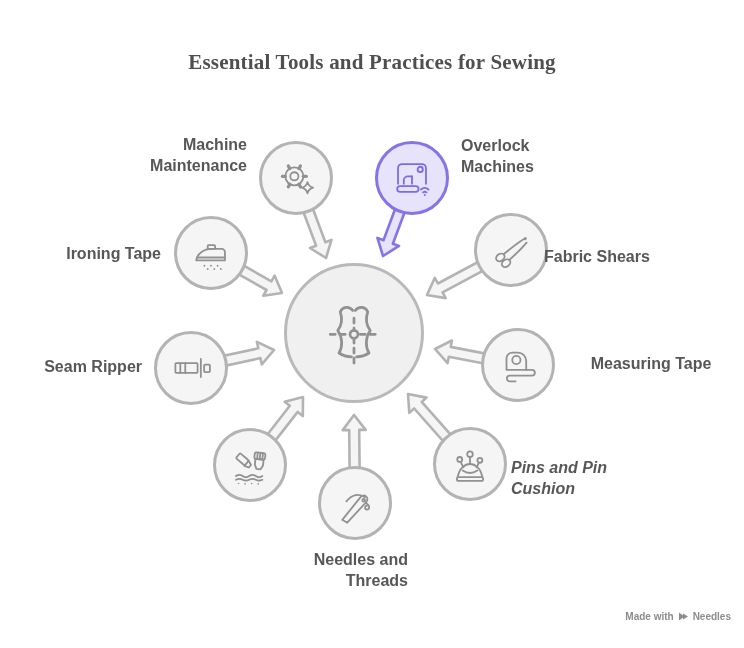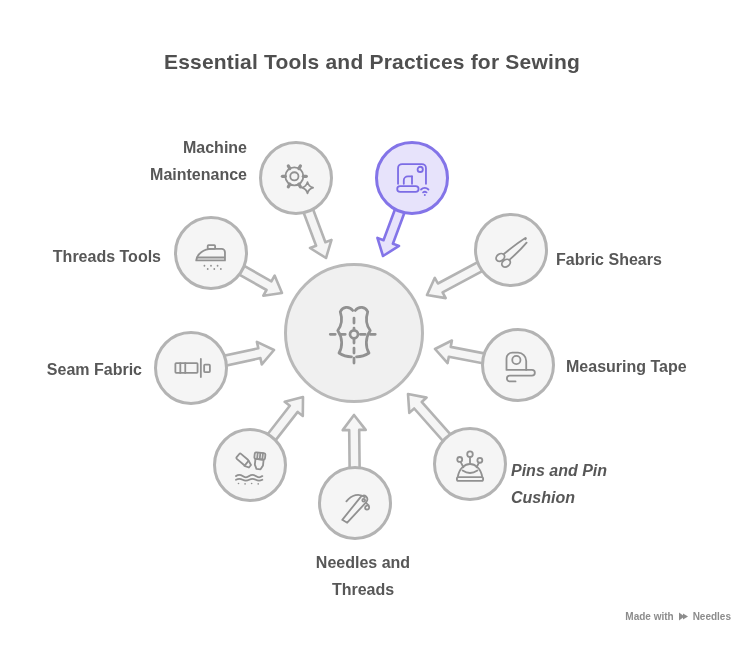--- a/index.html
+++ b/index.html
@@ -10,35 +10,35 @@
     --node-border:#b3b3b3;
     --icon-stroke:#919191;
     --label:#575757;
     --title:#4f4f4f;
     --watermark:#8c8c8c;
   }
   html,body{margin:0;padding:0;background:#ffffff;}
   .canvas{position:relative;width:744px;height:648px;background:#ffffff;overflow:hidden;
           font-family:"Liberation Sans",sans-serif;}
   .title{position:absolute;left:16px;top:50px;width:712px;text-align:center;
-         font-size:21px;font-weight:700;color:var(--title);letter-spacing:.2px;z-index:3;}
+         font-size:21px;font-weight:700;color:var(--title);letter-spacing:.2px;z-index:3;font-family:Liberation Serif, serif;}
   .arrows{position:absolute;left:0;top:0;z-index:1;}
   .node{position:absolute;box-sizing:border-box;border-radius:50%;
         background:var(--node-fill);border:3px solid var(--node-border);
         display:flex;align-items:center;justify-content:center;z-index:2;}
   .node.sat{width:74px;height:74px;}
   .node.hub{width:140px;height:140px;border-color:#b9b9b9;background:#f0f0f0;}
   .node.purple{background:var(--accent-fill);border-color:var(--accent);}
   .icon{stroke:var(--icon-stroke);fill:none;stroke-width:2.2;stroke-linecap:round;stroke-linejoin:round;}
   .purple .icon{stroke:var(--accent-icon);}
   .dotfill{fill:var(--icon-stroke);stroke:none;}
   .purple .dotfill{fill:var(--accent-icon);}
   .hubfill{fill:#f0f0f0;}
   .label{position:absolute;font-size:16px;font-weight:600;color:var(--label);
-         line-height:27px;z-index:3;}
+         line-height:21px;z-index:3;}
   .ra{text-align:right;} .la{text-align:left;} .ca{text-align:center;}
   .watermark{position:absolute;right:13px;top:611px;display:flex;align-items:center;gap:4px;
              font-size:10px;font-weight:600;color:var(--watermark);z-index:3;}
 </style>
 </head>
 <body>
 
 <div class="canvas">
 
   <div class="title">Essential Tools and Practices for Sewing</div>
@@ -174,26 +174,27 @@
       <circle class="dotfill" cx="20" cy="43.5" r="1.1"></circle>
       <circle class="dotfill" cx="28" cy="43.5" r="1.1"></circle>
       <circle class="dotfill" cx="36" cy="43.5" r="1.1"></circle>
       <circle class="dotfill" cx="24" cy="47.5" r="1.1"></circle>
       <circle class="dotfill" cx="32" cy="47.5" r="1.1"></circle>
       <circle class="dotfill" cx="40" cy="47.5" r="1.1"></circle>
     </svg>
   </div>
 
   <div class="label ra" style="left:107px;top:134px;width:140px;">Machine Maintenance</div>
-  <div class="label la" style="left:536px;top:246px;width:160px;padding-left:20px;">Fabric Shears</div>
-  <div class="label la" style="left:566px;top:353px;width:170px;">Measuring Tape</div>
+  <div class="label la" style="left:461px;top:135px;width:100px;">Overlock Machines</div>
+  <div class="label la" style="left:524px;top:246px;width:160px;padding-left:20px;">Fabric Shears</div>
+  <div class="label la" style="left:566px;top:353px;width:170px;text-align:center;">Measuring Tape</div>
   <div class="label la" style="left:511px;top:457px;width:125px;font-style:italic;">Pins and Pin Cushion</div>
-  <div class="label ca" style="left:293px;top:549px;width:140px;">Needles and Threads</div>
-  <div class="label ra" style="left:2px;top:356px;width:140px;">Seam Fabric</div>
-  <div class="label ra" style="left:21px;top:243px;width:140px;">Threads Tools</div>
+  <div class="label ca" style="left:268px;top:549px;width:140px;text-align:right;">Needles and Threads</div>
+  <div class="label ra" style="left:2px;top:356px;width:140px;">Seam Ripper</div>
+  <div class="label ra" style="left:21px;top:243px;width:140px;">Ironing Tape</div>
 
   <div class="watermark">
     <span>Made with</span>
     <svg width="11" height="11" viewBox="0 0 11 11">
       <path d="M1 1.5 L6.5 5.5 L1 9.5 Z" fill="#8c8c8c"></path>
       <path d="M5 2.5 L10 5.5 L5 8.5 Z" fill="#8c8c8c"></path>
     </svg>
     <span>Needles</span>
   </div>
 

